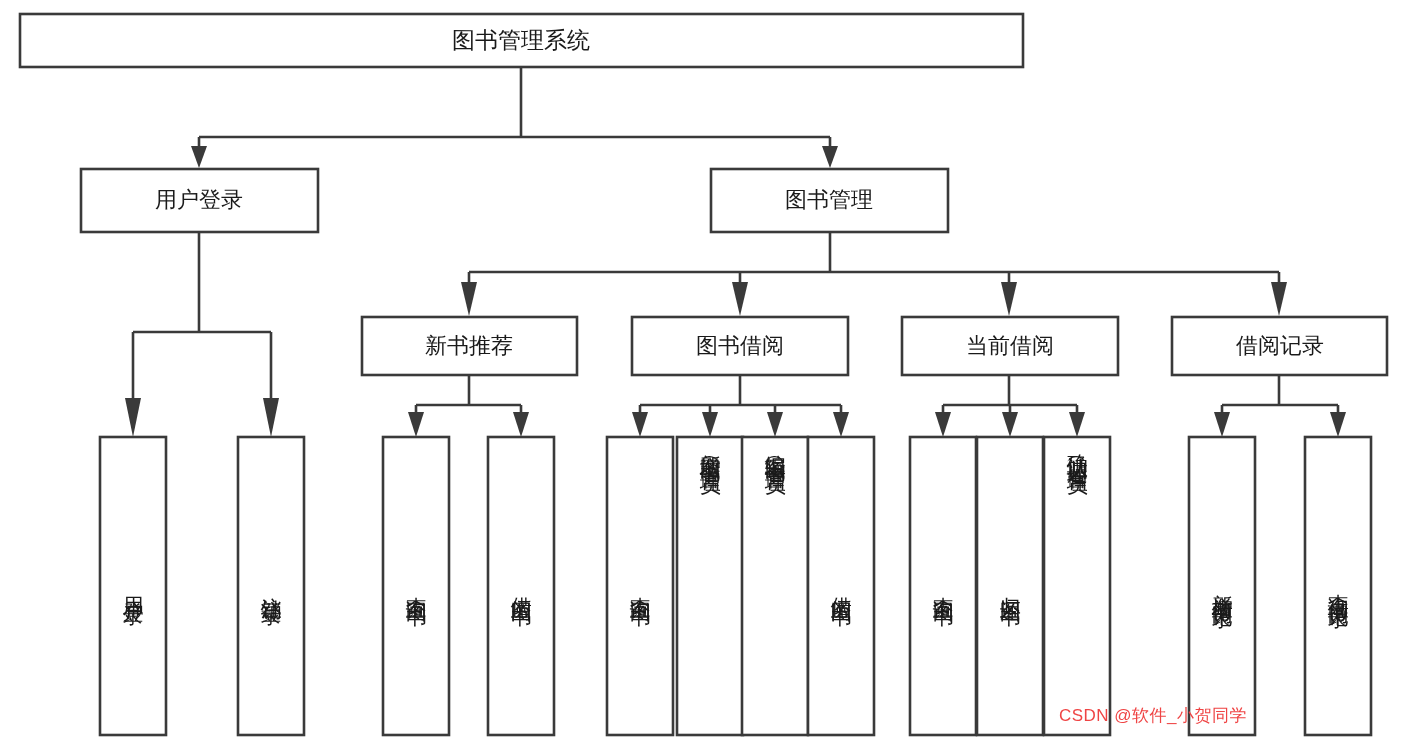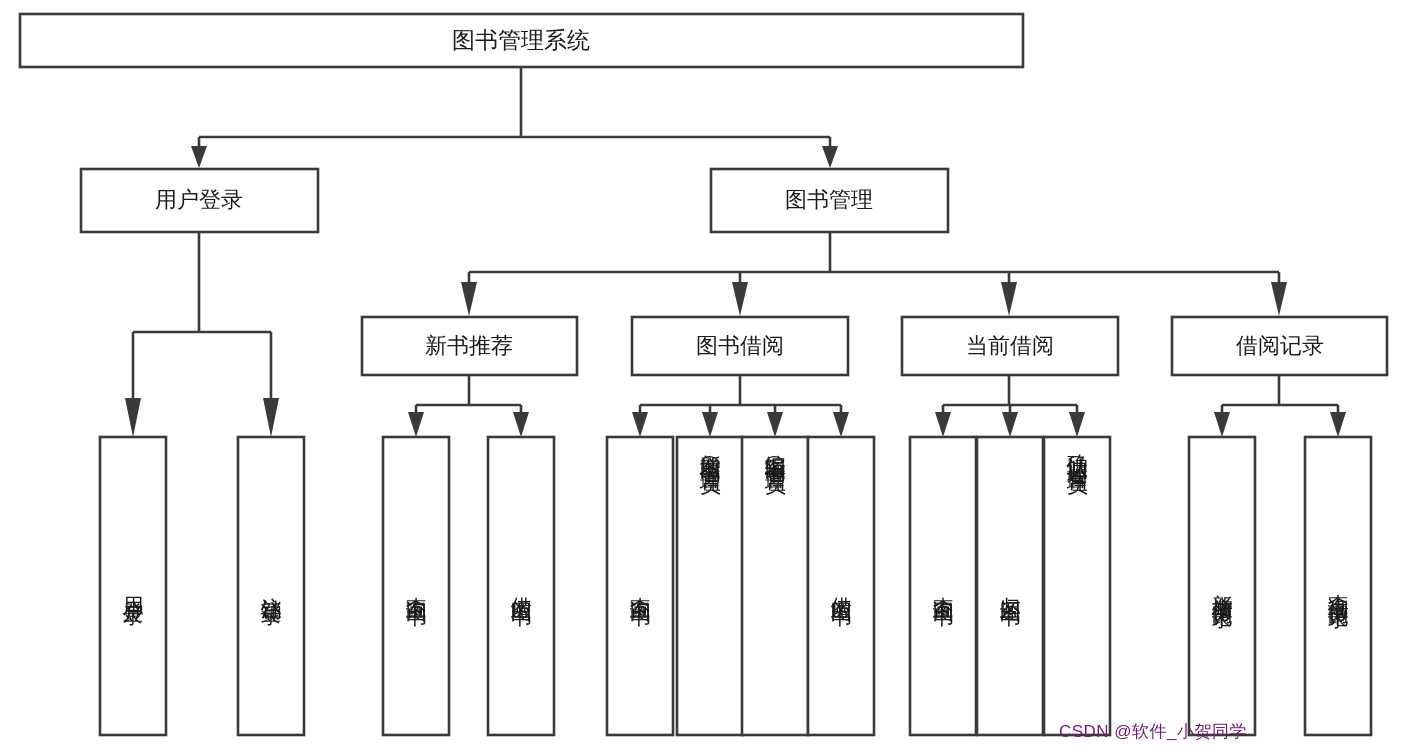--- a/index.html
+++ b/index.html
@@ -70,24 +70,24 @@
     font-size: 21px;
     line-height: 1.08;
     letter-spacing: 3px;
     color: #1a1a1a;
     white-space: nowrap;
     text-align: center;
   }
   .watermark {
     position: absolute;
     right: 10px;
-    bottom: 4px;
+    bottom: 20px;
     font-family: "Liberation Sans", "DejaVu Sans", sans-serif;
     font-size: 17px;
-    color: #701a75;
+    color: #ef4444;
     letter-spacing: 0.5px;
     white-space: nowrap;
   }
 </style>
 </head>
 <body>
 
 <div id="diagram-root">
 
   <svg class="diagram" viewBox="0 0 1405 747">

